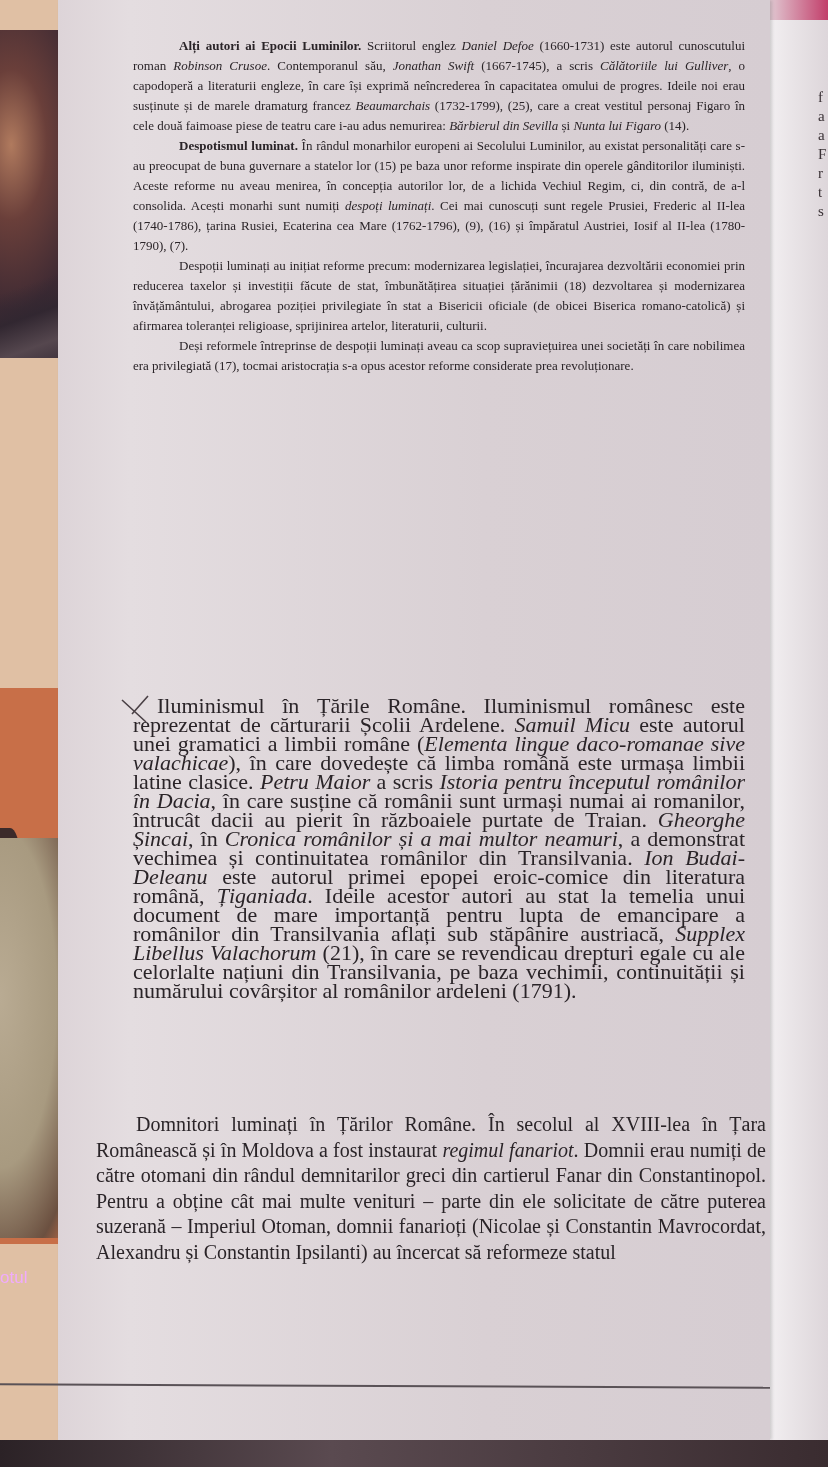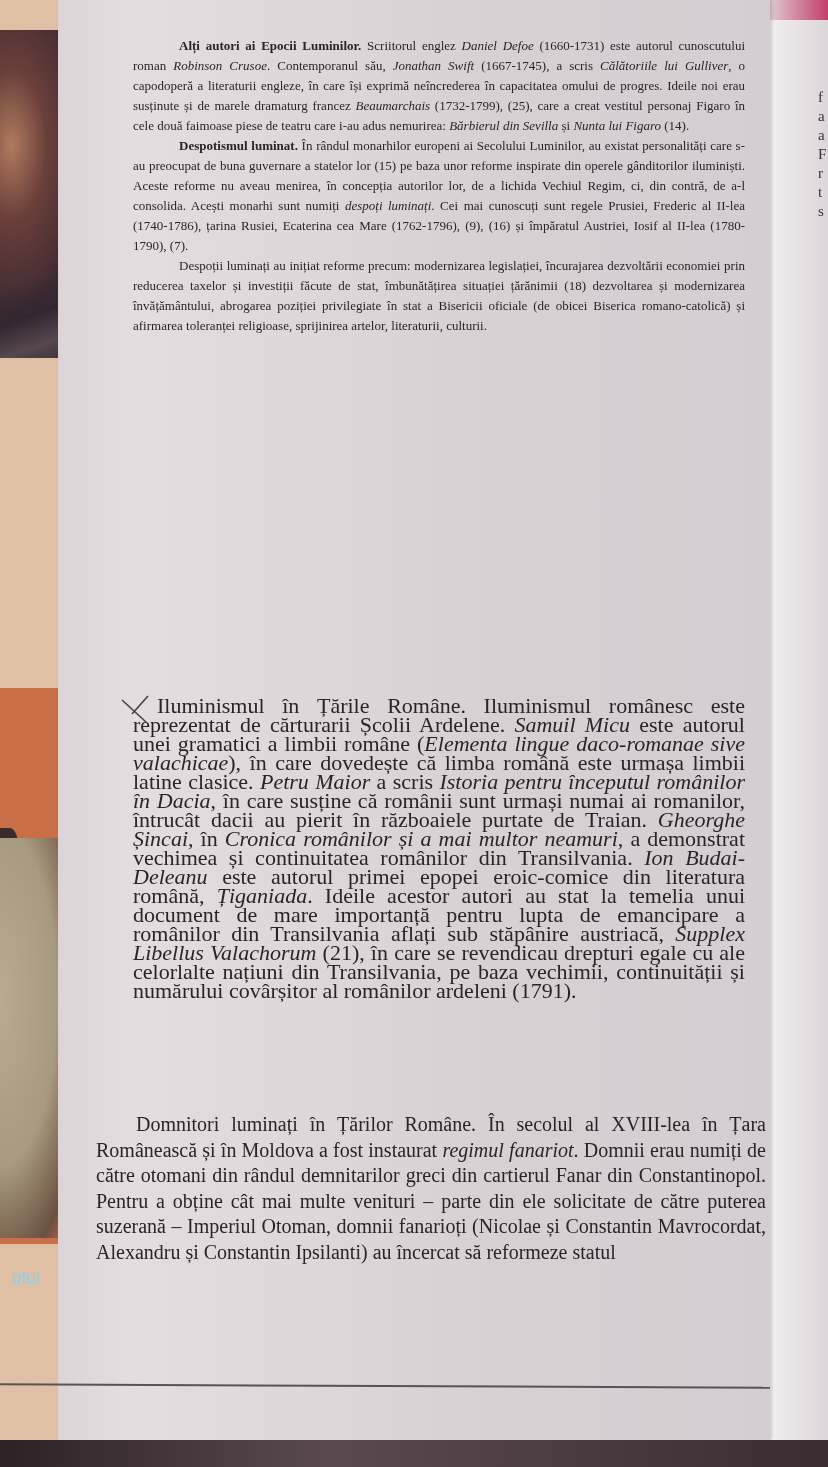--- a/index.html
+++ b/index.html
@@ -27,23 +27,22 @@
   }
   .portrait-bottom .figure {
     position: absolute; left: 0; top: 150px; width: 80px; height: 400px;
     background: radial-gradient(ellipse at 0% 40%, #b9ab93 0%, #a89a80 50%, #6b5040 80%, transparent 95%);
   }
   .portrait-bottom .hair {
     position: absolute; left: 0; top: 140px; width: 20px; height: 60px;
     background: #3b2a2a; border-radius: 0 50% 50% 0;
   }
   .caption-fragment {
-    position: absolute; left: 0; top: 1268px; font-size: 17px; color: #7dd3fc;
+    position: absolute; left: 0; top: 1268px; font-size: 17px; color: #f0abfc;
     font-family: "Liberation Sans", sans-serif;
-    padding-left: 12px;
   }
   .page {
     position: absolute; left: 58px; top: 0; width: 712px; height: 1440px;
     background: linear-gradient(90deg, #ddd4d8 0%, #e4dde0 10%, #d9d0d4 60%, #d6cdd2 100%);
     box-shadow: 2px 0 3px rgba(0,0,0,.15);
   }
   .right-page {
     position: absolute; left: 770px; top: 20px; width: 58px; height: 1420px;
     background: linear-gradient(90deg, #f2eff1 0%, #e9e4e7 40%, #ddd6da 100%);
   }
@@ -107,20 +106,21 @@
   <span>t</span>
   <span>s</span>
 </div>
 
 <div class="page"></div>
 
 <div class="text-block">
   <p><span class="h">Alți autori ai Epocii Luminilor.</span><span class="runs"><span> Scriitorul englez </span><i>Daniel Defoe</i><span> (1660-1731) este autorul cunoscutului roman </span><i>Robinson Crusoe</i><span>. Contemporanul său, </span><i>Jonathan Swift</i><span> (1667-1745), a scris </span><i>Călătoriile lui Gulliver</i><span>, o capodoperă a literaturii engleze, în care își exprimă neîncrederea în capacitatea omului de progres. Ideile noi erau susținute și de marele dramaturg francez </span><i>Beaumarchais</i><span> (1732-1799), (25), care a creat vestitul personaj Figaro în cele două faimoase piese de teatru care i-au adus nemurirea: </span><i>Bărbierul din Sevilla</i><span> și </span><i>Nunta lui Figaro</i><span> (14).</span></span></p>
   <p><span class="h">Despotismul luminat.</span><span class="runs"><span> În rândul monarhilor europeni ai Secolului Luminilor, au existat personalități care s-au preocupat de buna guvernare a statelor lor (15) pe baza unor reforme inspirate din operele gânditorilor iluminiști. Aceste reforme nu aveau menirea, în concepția autorilor lor, de a lichida Vechiul Regim, ci, din contră, de a-l consolida. Acești monarhi sunt numiți </span><i>despoți luminați</i><span>. Cei mai cunoscuți sunt regele Prusiei, Frederic al II-lea (1740-1786), țarina Rusiei, Ecaterina cea Mare (1762-1796), (9), (16) și împăratul Austriei, Iosif al II-lea (1780-1790), (7).</span></span></p>
   <p><span class="runs"><span>Despoții luminați au inițiat reforme precum: modernizarea legislației, încurajarea dezvoltării economiei prin reducerea taxelor și investiții făcute de stat, îmbunătățirea situației țărănimii (18) dezvoltarea și modernizarea învățământului, abrogarea poziției privilegiate în stat a Bisericii oficiale (de obicei Biserica romano-catolică) și afirmarea toleranței religioase, sprijinirea artelor, literaturii, culturii.</span></span></p>
+  <p><span class="runs"><span>Deși reformele întreprinse de despoții luminați aveau ca scop supraviețuirea unei societăți în care nobilimea era privilegiată (17), tocmai aristocrația s-a opus acestor reforme considerate prea revoluționare.</span></span></p>
 </div>
 
 <svg class="pen-mark" viewBox="0 0 30 30">
   <path d="M2 6 L26 28 M28 2 L12 20" stroke="#4a4045" stroke-width="1.6" fill="none"></path>
 </svg>
 
 <div class="lower-block">
   <p><span class="h">Iluminismul în Țările Române</span><span class="runs"><span>. Iluminismul românesc este reprezentat de cărturarii Școlii Ardelene. </span><i>Samuil Micu</i><span> este autorul unei gramatici a limbii române (</span><i>Elementa lingue daco-romanae sive valachicae</i><span>), în care dovedește că limba română este urmașa limbii latine clasice. </span><i>Petru Maior</i><span> a scris </span><i>Istoria pentru începutul românilor în Dacia</i><span>, în care susține că românii sunt urmași numai ai romanilor, întrucât dacii au pierit în războaiele purtate de Traian. </span><i>Gheorghe Șincai</i><span>, în </span><i>Cronica românilor și a mai multor neamuri</i><span>, a demonstrat vechimea și continuitatea românilor din Transilvania. </span><i>Ion Budai-Deleanu</i><span> este autorul primei epopei eroic-comice din literatura română, </span><i>Țiganiada</i><span>. Ideile acestor autori au stat la temelia unui document de mare importanță pentru lupta de emancipare a românilor din Transilvania aflați sub stăpânire austriacă, </span><i>Supplex Libellus Valachorum</i><span> (21), în care se revendicau drepturi egale cu ale celorlalte națiuni din Transilvania, pe baza vechimii, continuității și numărului covârșitor al românilor ardeleni (1791).</span></span></p>
 </div>
 

